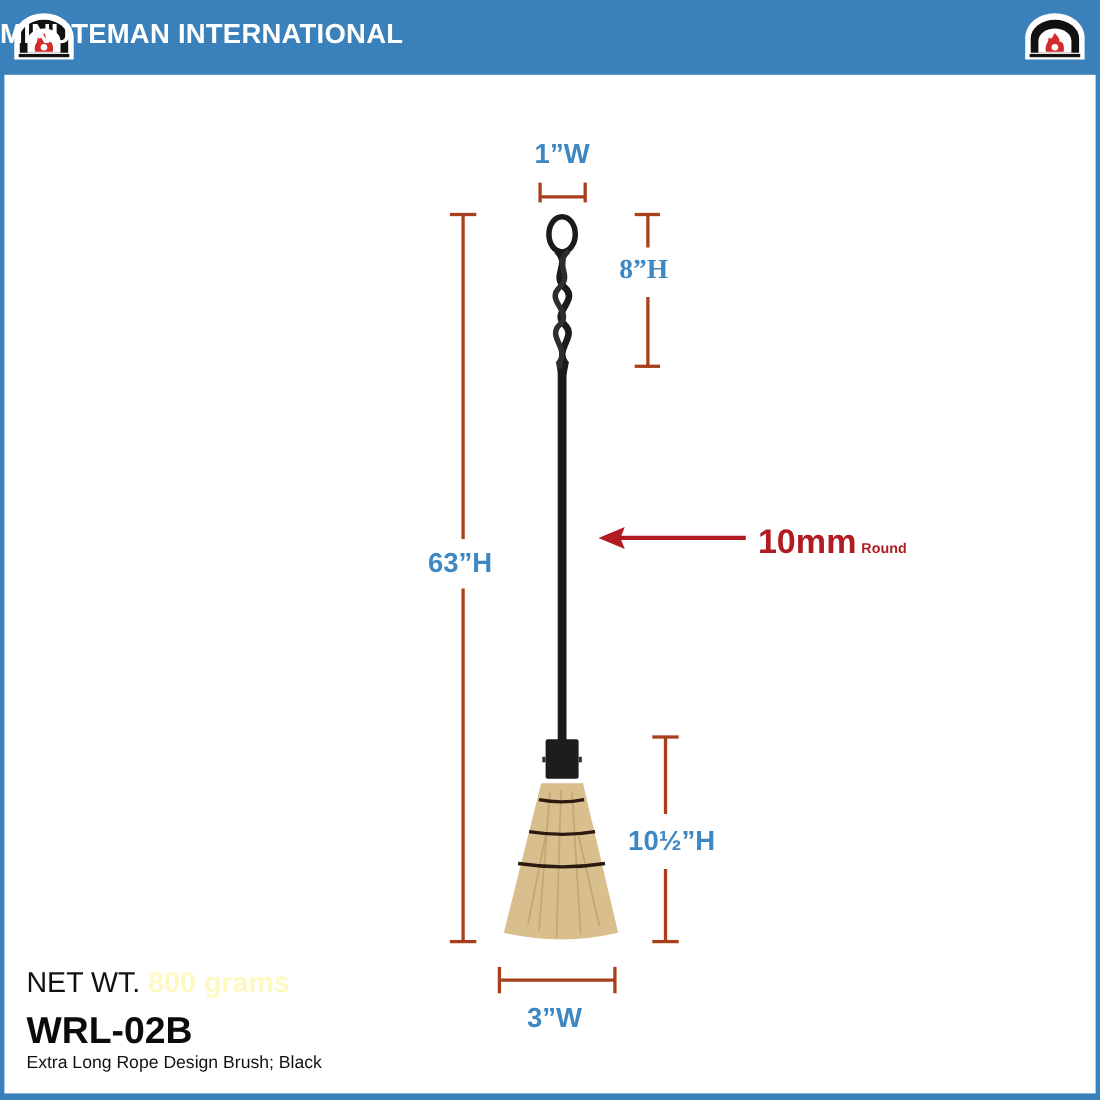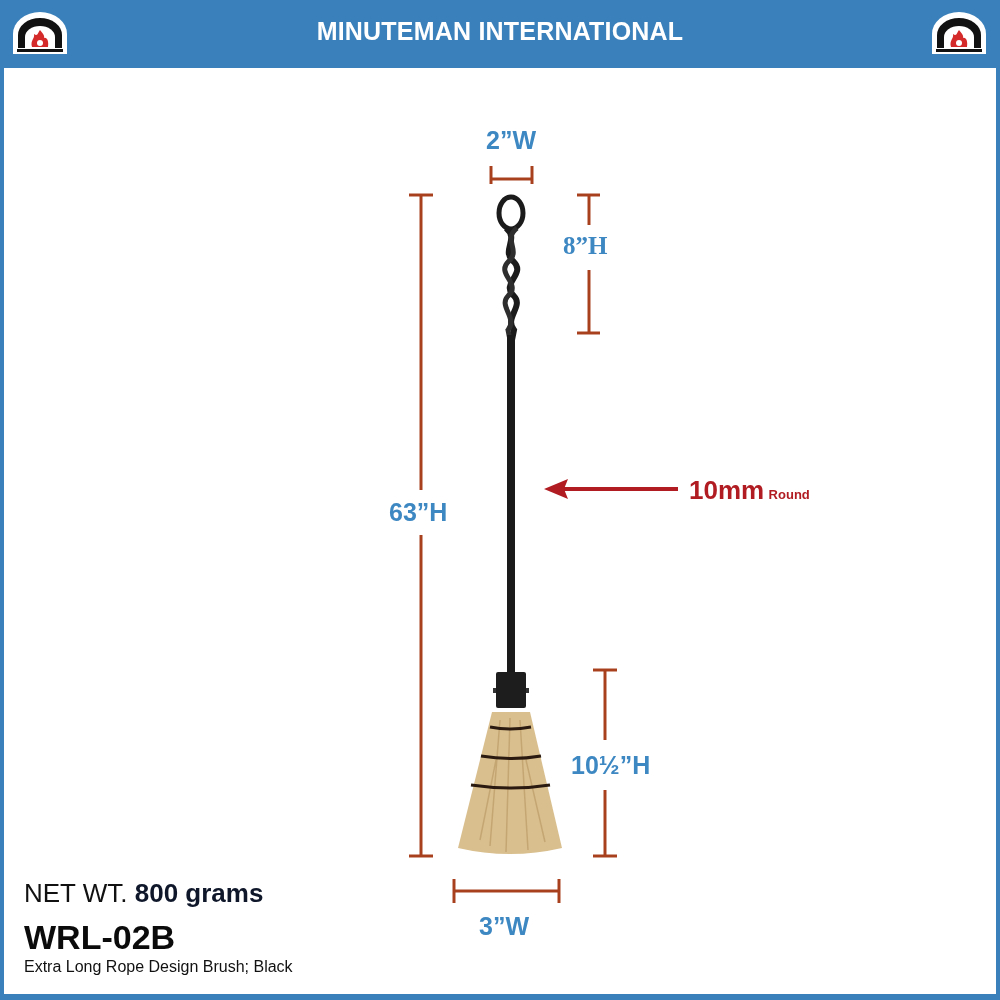--- a/index.html
+++ b/index.html
@@ -1,29 +1,29 @@
 <!DOCTYPE html>
 <html><head>
 <meta charset="utf-8">
 <style>
   html, body { margin:0; padding:0; }
   body { width:1000px; height:1000px; background:#3a80ba; position:relative; overflow:hidden;
          font-family:"Liberation Sans", sans-serif; }
   .header { position:absolute; left:0; top:0; width:1000px; height:66px; background:#3a80ba; }
-  .header-title { position:absolute; left:0; right:0; top:17px; text-align:center; color:#ffffff;
+  .header-title { position:absolute; left:0; right:0; top:17px; color:#ffffff;
                   font-weight:bold; font-size:25px; letter-spacing:0.2px; }
   .logo { position:absolute; top:10px; width:58px; height:46px; }
   .logo.left { left:11px; }
   .logo.right { left:930px; }
   .panel { position:absolute; left:4px; top:68px; width:992px; height:926px; background:#ffffff; }
   .abs { position:absolute; }
   .dim-blue { color:#3d87c2; font-weight:bold; font-size:25px; }
   .red { color:#b01c22; }
   .netwt { position:absolute; left:24px; top:878px; font-size:26px; color:#111; }
-  .netwt .val { color:#0f172a; font-weight:bold; }
+  .netwt .val { color:#fef9c3; font-weight:bold; }
   .model { position:absolute; left:24px; top:918px; font-size:34px; font-weight:bold; color:#0b0b0b;text-align:center; }
   .desc { position:absolute; left:24px; top:958px; font-size:16px; color:#111;text-align:right; }
 </style>
 </head>
 <body>
 
 <div class="header">
   <svg class="logo left" viewBox="0 0 58 46">
     <path d="M2 44 L2 24 A27 22 0 0 1 56 24 L56 44 Z" fill="#ffffff"></path>
     <path d="M7 38 L7 25 A22 17 0 0 1 51 25 L51 38 Z" fill="#111"></path>
@@ -85,28 +85,28 @@
   <line x1="593" y1="856" x2="617" y2="856" stroke="#a8401e" stroke-width="3"></line>
 
   <line x1="454" y1="891" x2="559" y2="891" stroke="#a8401e" stroke-width="3"></line>
   <line x1="454" y1="879" x2="454" y2="903" stroke="#a8401e" stroke-width="3"></line>
   <line x1="559" y1="879" x2="559" y2="903" stroke="#a8401e" stroke-width="3"></line>
 
   <line x1="560" y1="489" x2="678" y2="489" stroke="#b01c22" stroke-width="4"></line>
   <path d="M544 489 L568 479 L564 489 L568 499 Z" fill="#b01c22"></path>
 </svg>
 
-<div class="abs dim-blue" style="left:486px;top:126px;">2”W</div>
+<div class="abs dim-blue" style="left:486px;top:126px;">1”W</div>
 <div class="abs dim-blue" style="left:563px;top:232px;font-family:Liberation Serif, serif;">8”H</div>
 <div class="abs dim-blue" style="left:389px;top:498px;">63”H</div>
 <div class="abs dim-blue" style="left:571px;top:751px;">10½”H</div>
 <div class="abs dim-blue" style="left:479px;top:912px;">3”W</div>
 
 <div class="abs" style="left:689px;top:475px;">
-  <span class="red" style="font-weight:bold;font-size:26px;text-align:center;">10mm</span>
+  <span class="red" style="font-weight:bold;font-size:31px;text-align:center;">10mm</span>
   <span class="red" style="font-weight:bold;font-size:13px;">Round</span>
 </div>
 
 <div class="netwt">
   <span>NET WT.</span>
   <span class="val">800 grams</span>
 </div>
 <div class="model">WRL-02B</div>
 <div class="desc">Extra Long Rope Design Brush; Black</div>
 

